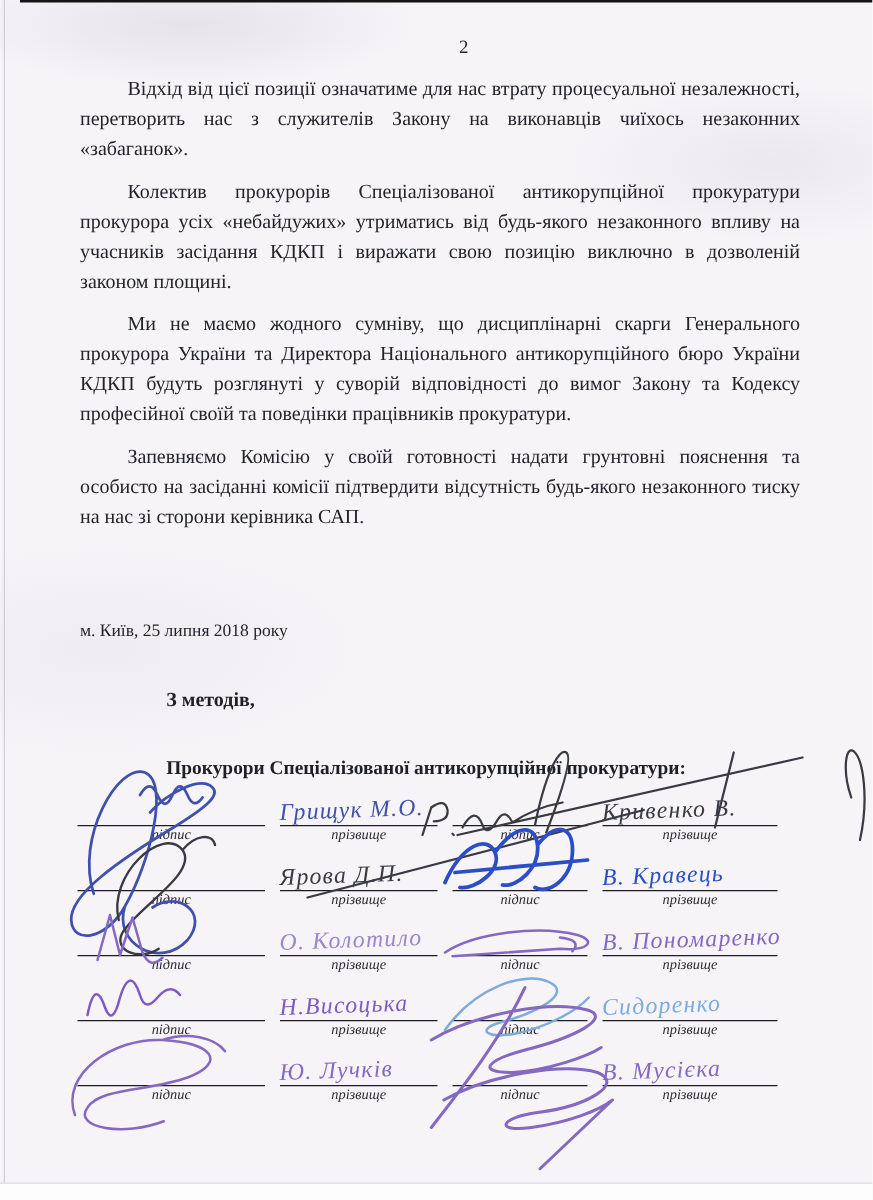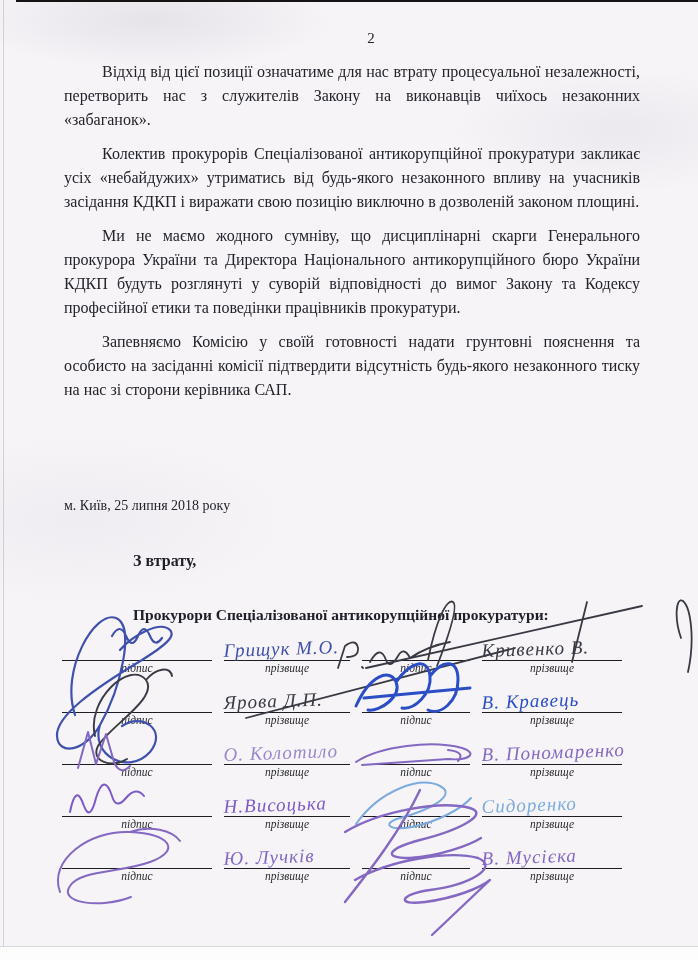--- a/index.html
+++ b/index.html
@@ -57,27 +57,27 @@
 </head>
 <body>
 
 <div class="page">
   <div class="scan-top"></div>
   <div class="scan-left"></div>
 
   <div class="content">
     <p class="page-number">2</p>
     <p>Відхід від цієї позиції означатиме для нас втрату процесуальної незалежності, перетворить нас з служителів Закону на виконавців чиїхось незаконних «забаганок».</p>
-    <p>Колектив прокурорів Спеціалізованої антикорупційної прокуратури закликає усіх «небайдужих» утриматись від будь-якого незаконного впливу на учасників засідання КДКП і виражати свою позицію виключно в дозволеній законом площині.</p>
-    <p>Ми не маємо жодного сумніву, що дисциплінарні скарги Генерального прокурора України та Директора Національного антикорупційного бюро України КДКП будуть розглянуті у суворій відповідності до вимог Закону та Кодексу професійної етики та поведінки працівників прокуратури.</p>
+    <p>Колектив прокурорів Спеціалізованої антикорупційної прокуратури прокурора усіх «небайдужих» утриматись від будь-якого незаконного впливу на учасників засідання КДКП і виражати свою позицію виключно в дозволеній законом площині.</p>
+    <p>Ми не маємо жодного сумніву, що дисциплінарні скарги Генерального прокурора України та Директора Національного антикорупційного бюро України КДКП будуть розглянуті у суворій відповідності до вимог Закону та Кодексу професійної своїй та поведінки працівників прокуратури.</p>
     <p>Запевняємо Комісію у своїй готовності надати грунтовні пояснення та особисто на засіданні комісії підтвердити відсутність будь-якого незаконного тиску на нас зі сторони керівника САП.</p>
   </div>
 
   <div class="place-date">м. Київ, 25 липня 2018 року</div>
-  <div class="closing">З втрату,</div>
+  <div class="closing">З методів,</div>
   <div class="sign-heading">Прокурори Спеціалізованої антикорупційної прокуратури:</div>
 
   <div class="sig-table">
 
     <div class="cell">
       <div class="rule"></div>
       <div class="cell-label">підпис</div>
     </div>
     <div class="cell">
       <div class="name" style="color: rgb(63, 81, 173);">Грищук М.О.</div>

